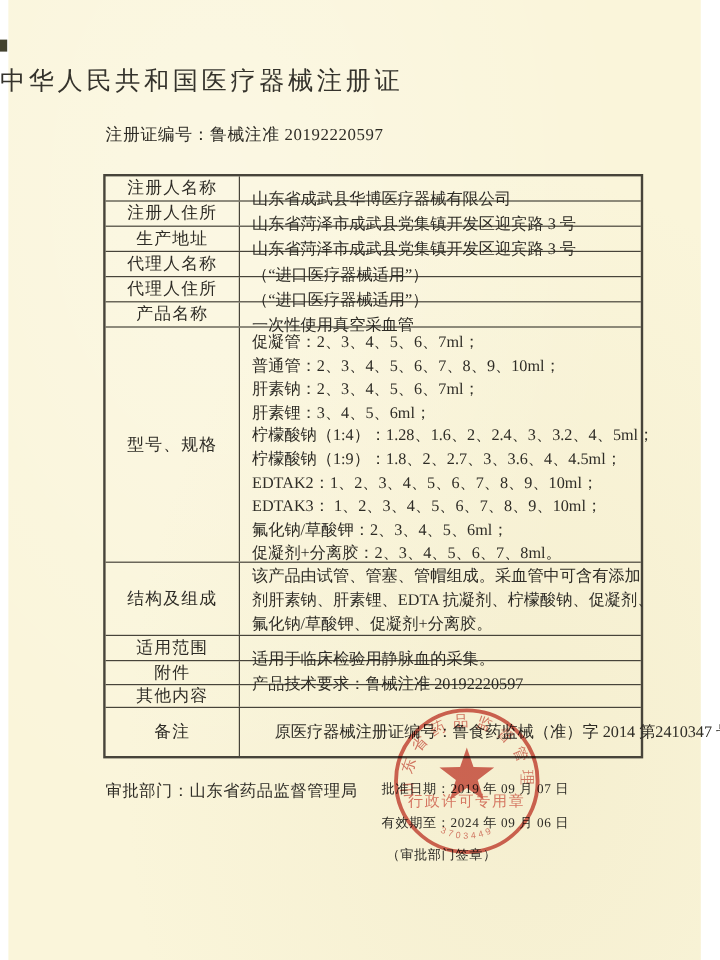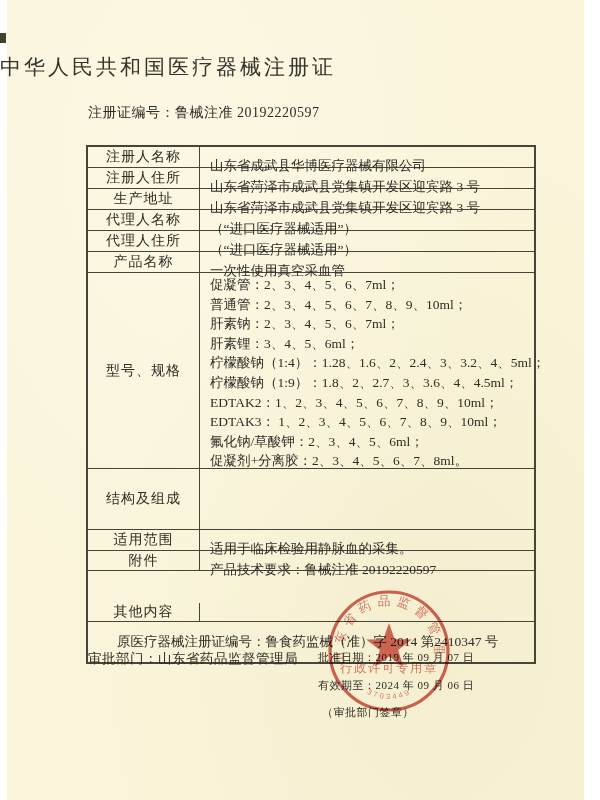--- a/index.html
+++ b/index.html
@@ -40,21 +40,21 @@
   .t-value{flex:1;padding:19px 10px;display:flex;align-items:center;box-sizing:border-box;line-height:1.3;}
   .h-s{height:21px;}
   .spec-row .t-value{display:block;padding-top:2px;}
   .spec-line{line-height:19.6px;white-space:nowrap;}
   .struct-row .t-value{display:block;padding-top:1px;}
   .struct-line{line-height:20.2px;white-space:nowrap;}
   .h-spec{height:196px;}
   .h-struct{height:61px;}
   .h-scope{height:21px;}
   .h-attach{height:20px;}
-  .h-other{height:19px;margin-top:32px;}
+  .h-other{height:19px;}
   .h-remark{height:40px;}
   .remark-line{line-height:19.5px;white-space:nowrap;}
   .remark-line.first{text-indent:1.4em;}
   .footer-left{
     position:absolute;left:88px;top:650px;font-size:13.5px;letter-spacing:.5px;
   }
   .footer-right{position:absolute;left:318px;top:650px;font-size:11px;}
   .fr-line{margin-bottom:12.5px;letter-spacing:.5px;}
   .fr-line.seal-note{margin-left:4px;}
   .stamp{
@@ -109,38 +109,44 @@
       <div class="spec-line">柠檬酸钠（1:9）：1.8、2、2.7、3、3.6、4、4.5ml；</div>
       <div class="spec-line">EDTAK2：1、2、3、4、5、6、7、8、9、10ml；</div>
       <div class="spec-line">EDTAK3： 1、2、3、4、5、6、7、8、9、10ml；</div>
       <div class="spec-line">氟化钠/草酸钾：2、3、4、5、6ml；</div>
       <div class="spec-line">促凝剂+分离胶：2、3、4、5、6、7、8ml。</div>
     </div>
   </div>
 
   <div class="t-row h-struct struct-row">
     <div class="t-label">结构及组成</div>
+    <div class="t-value">
+      <div class="struct-line">该产品由试管、管塞、管帽组成。采血管中可含有添加</div>
+      <div class="struct-line">剂肝素钠、肝素锂、EDTA 抗凝剂、柠檬酸钠、促凝剂、</div>
+      <div class="struct-line">氟化钠/草酸钾、促凝剂+分离胶。</div>
+    </div>
   </div>
 
   <div class="t-row h-scope">
     <div class="t-label">适用范围</div>
     <div class="t-value">适用于临床检验用静脉血的采集。</div>
   </div>
 
   <div class="t-row h-attach">
     <div class="t-label">附件</div>
     <div class="t-value">产品技术要求：鲁械注准 20192220597</div>
   </div>
 
   <div class="t-row h-other">
     <div class="t-label">其他内容</div>
     <div class="t-value"></div>
   </div>
 
   <div class="t-row h-remark">
+    <div class="t-label">备注</div>
     <div class="t-value">
       <div class="remark-line first">原医疗器械注册证编号：鲁食药监械（准）字 2014 第</div>
       <div class="remark-line">2410347 号</div>
     </div>
   </div>
 
 </div>
 
 <div class="footer-left">审批部门：山东省药品监督管理局</div>
 

